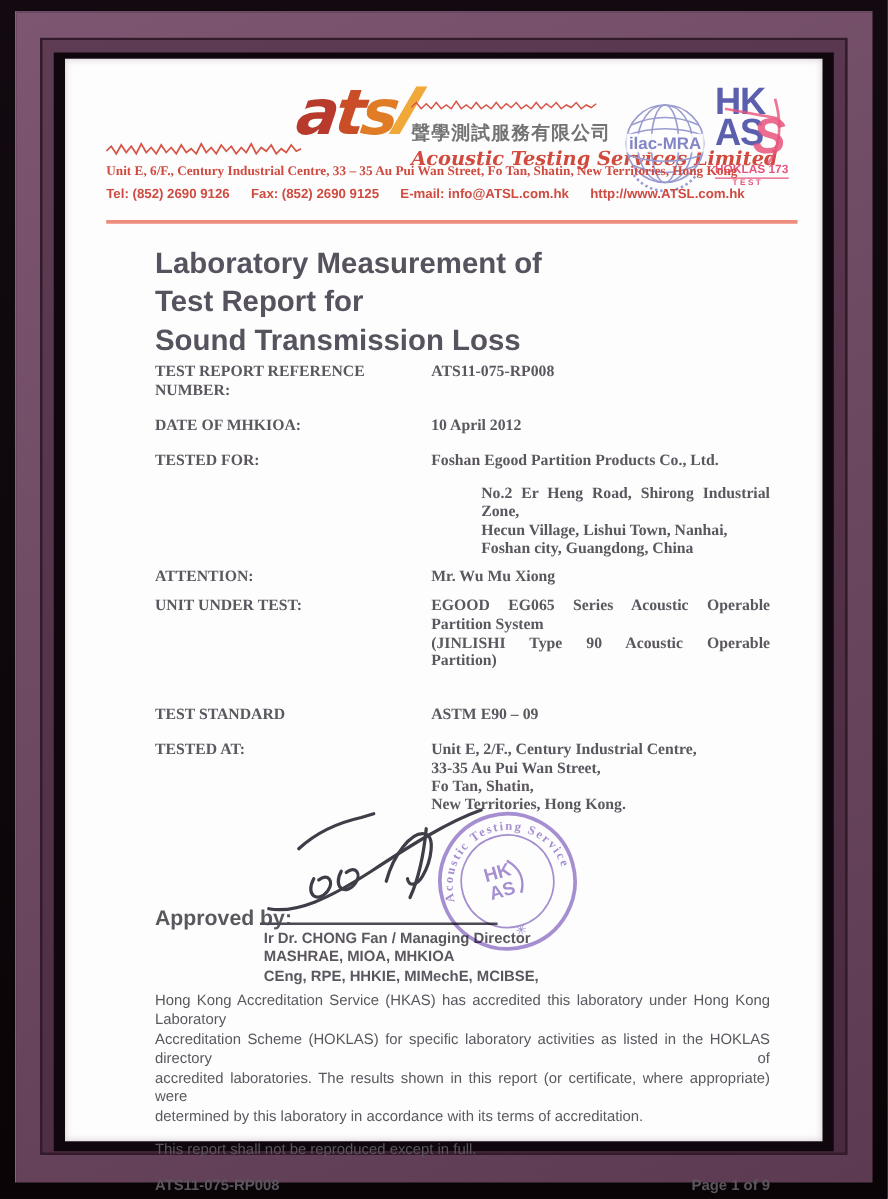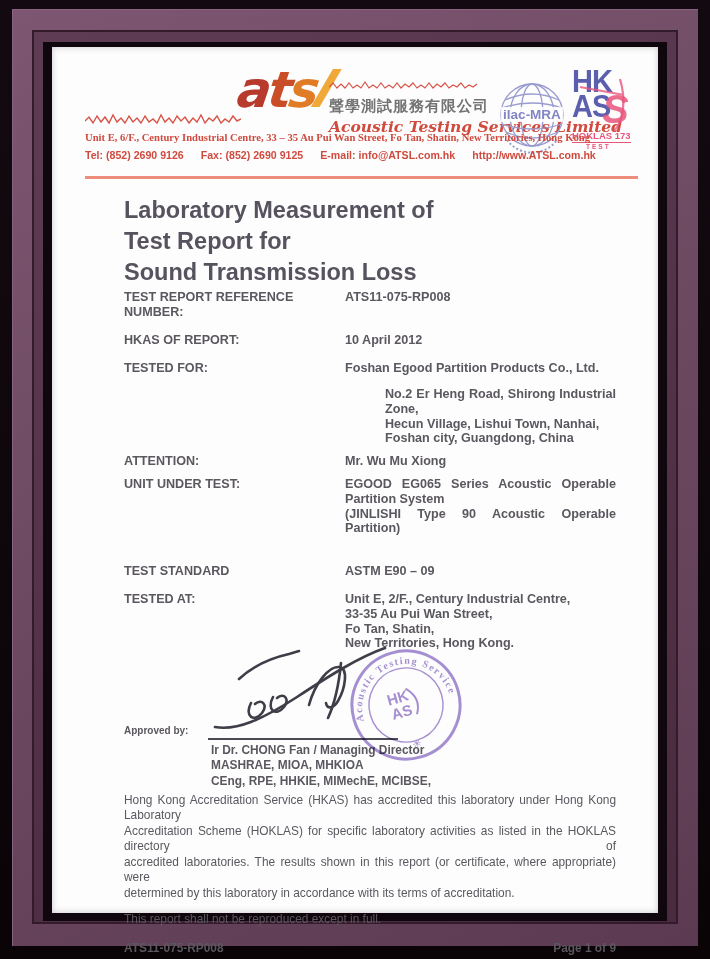--- a/index.html
+++ b/index.html
@@ -43,29 +43,29 @@
   .hkas-j{position:absolute;left:0;top:0;}
   .hoklas{margin-top:11px;font-size:9.5px;font-weight:bold;color:#e8547c;
           border-bottom:1.5px solid #e8547c;display:inline-block;padding-bottom:1px;white-space:nowrap;}
   .hoklas-sub{font-size:6.5px;font-weight:bold;color:#e8547c;letter-spacing:2px;margin-left:14px;}
   
   .title{position:absolute;left:72px;top:148px;font-size:23.5px;font-weight:bold;
          color:#56525e;line-height:1.32;}
   
   .fields{position:absolute;left:72px;top:243px;width:492px;font-size:12.6px;font-weight:bold;
           color:#5b575f;line-height:1.16;}
-  .frow{display:flex;}
+  .frow{display:flex;font-family:Liberation Serif, serif;}
   .flabel{width:221px;flex:0 0 221px;}
   .fvalue{width:271px;}
   .jl{text-align:justify;text-align-last:justify;}
   .mb14{margin-bottom:14px;} .mb13{margin-bottom:13px;} .mb12{margin-bottom:12px;}
   .mb9{margin-bottom:9px;} .mb8{margin-bottom:8px;gap:40px;} .mb28{margin-bottom:28px;}
   
   .approval{position:absolute;left:72px;top:598px;width:492px;height:160px;}
-  .approved-lbl{position:absolute;left:0;top:80px;font-size:10px;font-weight:bold;color:#5b575f;}
+  .approved-lbl{position:absolute;left:0;top:80px;font-size:17px;font-weight:bold;color:#5b575f;}
   .sig{position:absolute;left:85px;top:-2px;}
   .sig-line{position:absolute;left:84px;top:93px;width:190px;border-top:2px solid #4c4a52;}
   .sig-name{position:absolute;left:87px;top:98px;font-size:11.9px;font-weight:bold;color:#5b575f;line-height:1.3;}
   .stamp{position:absolute;left:222px;top:0px;mix-blend-mode:multiply;opacity:.82;}
   
   .footer{position:absolute;left:72px;top:746px;width:492px;font-size:11.9px;color:#5b575f;line-height:1.3;}
   .foot-par div{margin:0;}
   .foot-note{margin-top:11px;}
   .foot-row{margin-top:13px;display:flex;justify-content:space-between;font-weight:bold;}
 </style>
@@ -143,21 +143,21 @@
     </div>
 
     <div class="fields">
 
       <div class="frow mb14">
         <div class="flabel">TEST REPORT REFERENCE NUMBER:</div>
         <div class="fvalue">ATS11-075-RP008</div>
       </div>
 
       <div class="frow mb13">
-        <div class="flabel">HKAS OF REPORT:</div>
+        <div class="flabel">DATE OF MHKIOA:</div>
         <div class="fvalue">10 April 2012</div>
       </div>
 
       <div class="frow mb12">
         <div class="flabel">TESTED FOR:</div>
         <div class="fvalue">Foshan Egood Partition Products Co., Ltd.</div>
       </div>
 
       <div class="frow mb8">
         <div class="flabel"></div>

